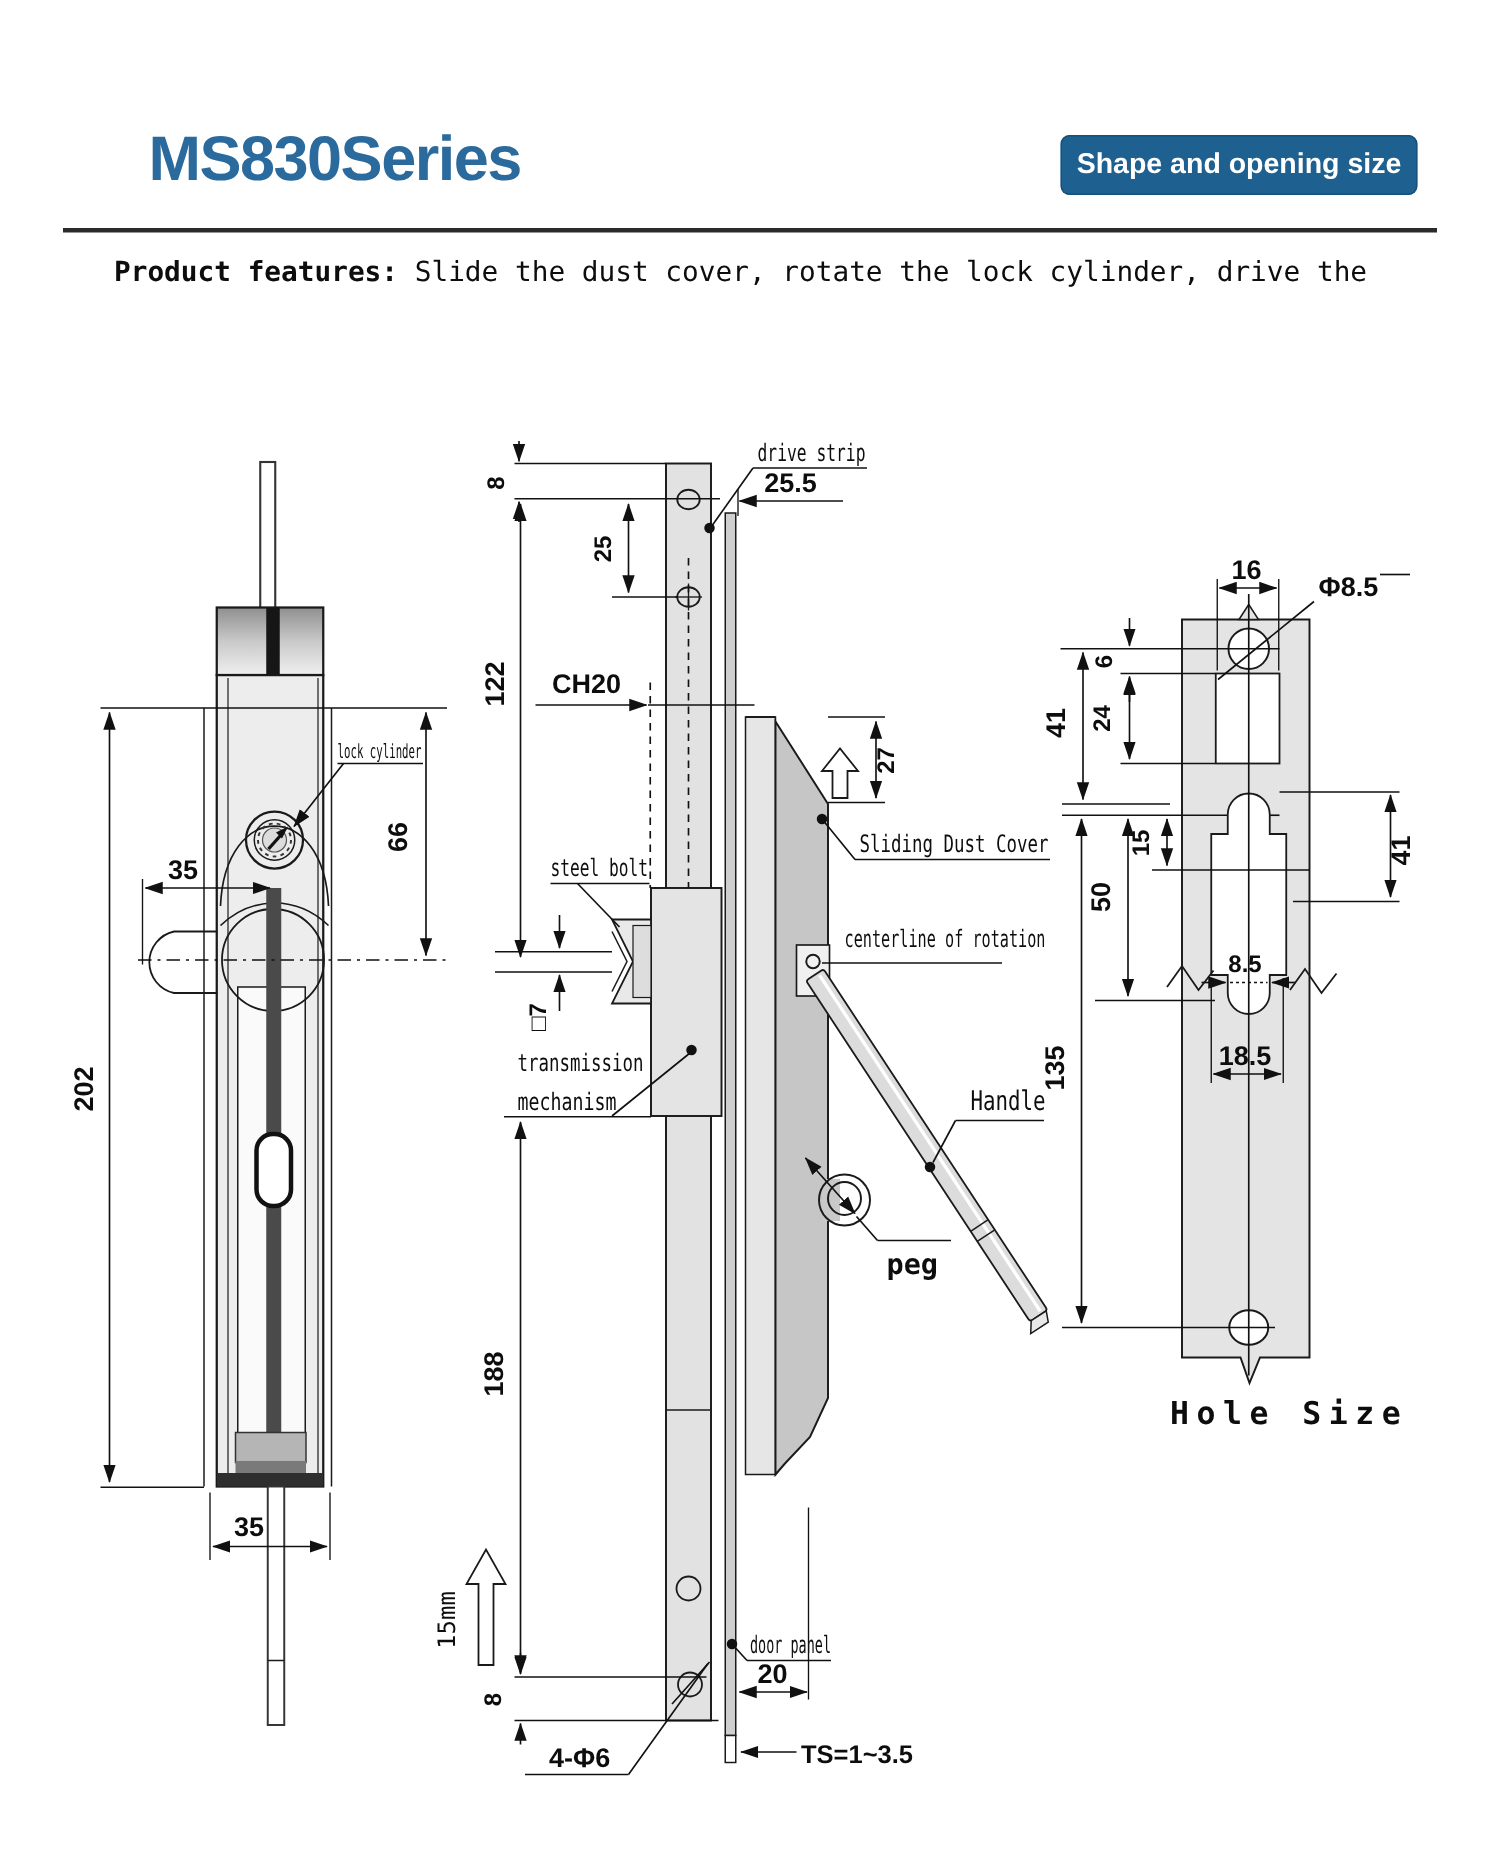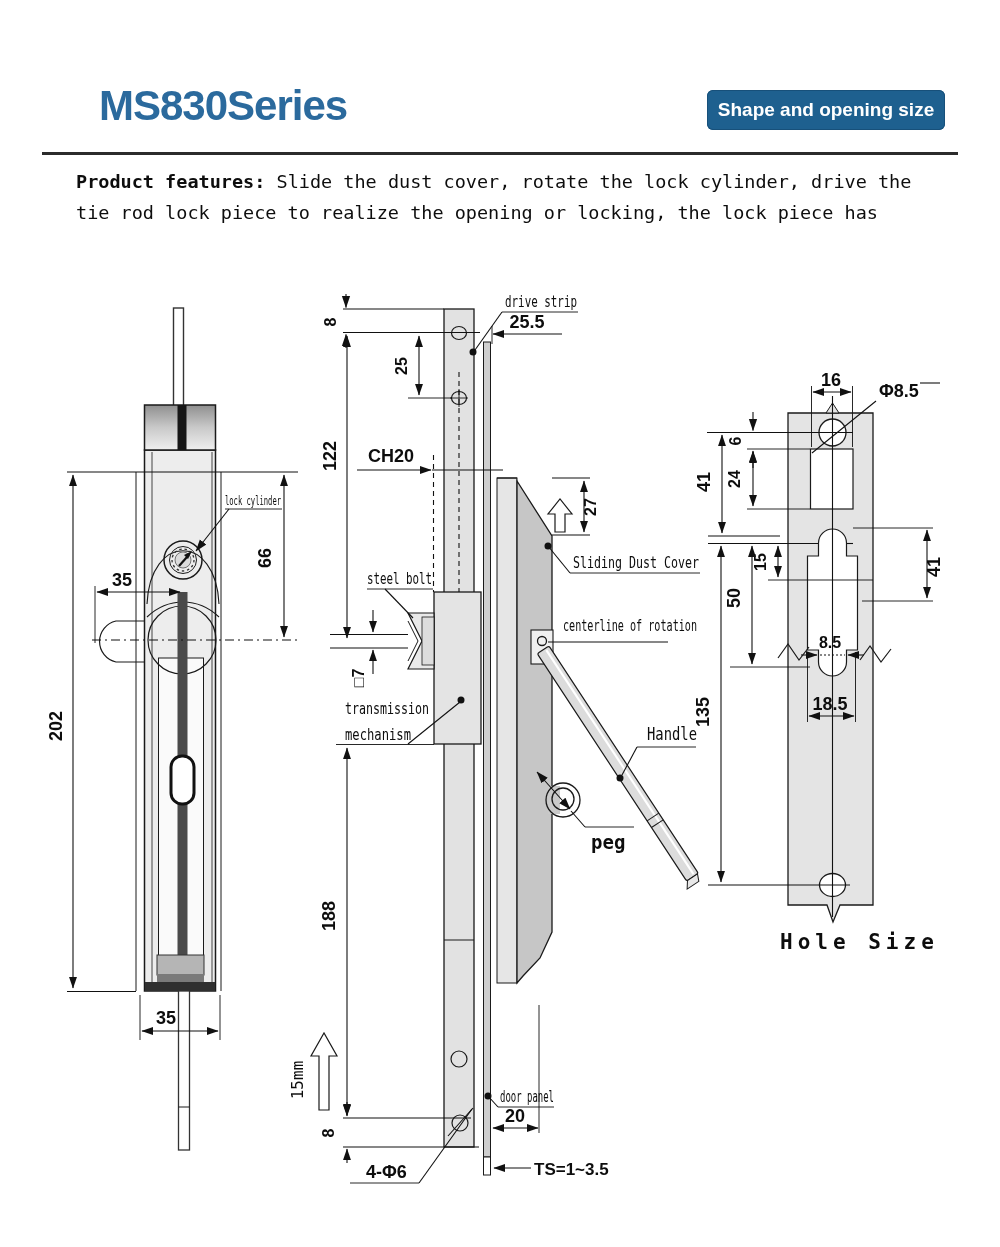--- a/index.html
+++ b/index.html
@@ -31,21 +31,21 @@
 
 <div class="page">
 
   <div class="title">MS830Series</div>
   <div class="badge">
     <span>Shape and opening size</span>
   </div>
   <div class="rule"></div>
 
   <div class="features"><b>Product features:</b><span> Slide the dust cover, rotate the lock cylinder, drive the</span><br>
-    <span>tie rod lock piece to realize the opening or locking, the lock piece has</span><br>
+    <br>
   </div>
 
   <svg width="1000" height="1247" viewBox="0 0 1000 1247">
     <defs>
       <marker id="arr" viewBox="0 0 10 8" refX="9.5" refY="4" markerWidth="11" markerHeight="9" orient="auto-start-reverse">
         <path d="M0,0.6 L10,4 L0,7.4 Z" fill="#111"></path>
       </marker>
       <linearGradient id="capg" x1="0" y1="0" x2="0" y2="1">
         <stop offset="0" stop-color="#8f8f8f"></stop>
           <stop offset="0.5" stop-color="#c9c9c9"></stop>

